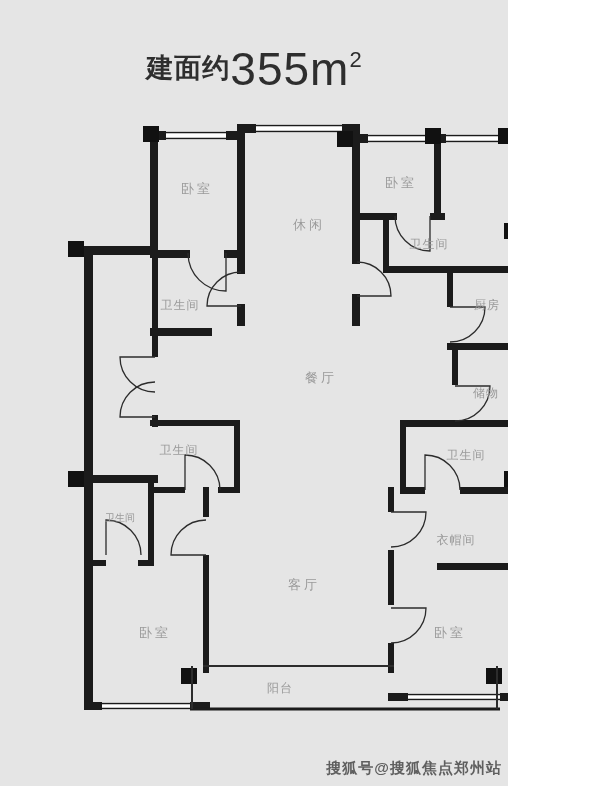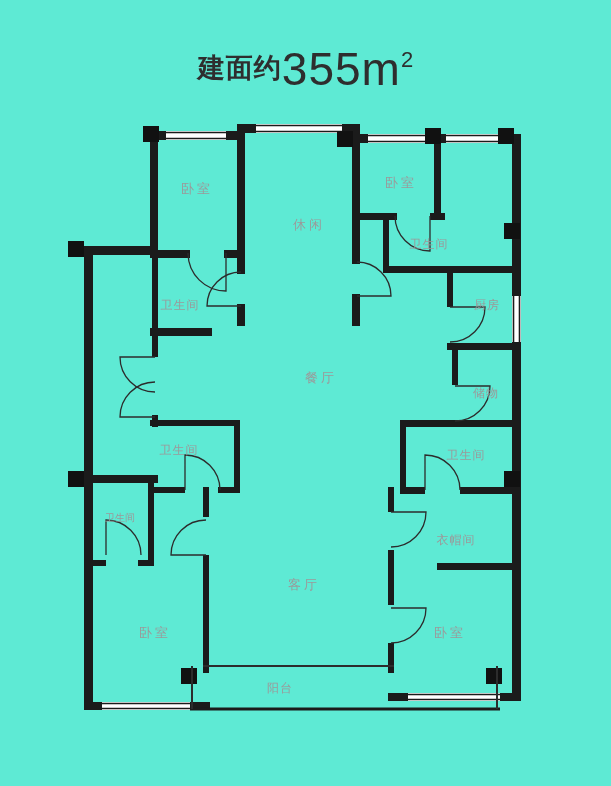--- a/index.html
+++ b/index.html
@@ -1,19 +1,19 @@
 <!DOCTYPE html>
 <html><head>
 <meta charset="utf-8">
 <style>
   html,body{margin:0;padding:0;background:#ffffff;}
   .page{
     position:relative;
-    width:611px;height:786px;
-    background:#5eead4;
+    width:508px;height:786px;
+    background:#e5e5e5;
     font-family:"Liberation Sans","DejaVu Sans",sans-serif;
     overflow:hidden;
   }
   .title{
     position:absolute;top:42px;left:0;width:100%;
     text-align:center;color:#2e2e2e;white-space:nowrap;
   }
   .t-prefix{font-size:27px;font-weight:700;vertical-align:8px;letter-spacing:1px;}
   .t-num{font-size:46px;font-weight:500;letter-spacing:1px;}
   .t-sup{font-size:22px;font-weight:500;vertical-align:18px;}
@@ -175,13 +175,14 @@
       <text class="room-label small" x="466" y="459" text-anchor="middle">卫生间</text>
       <text class="room-label tiny" x="120" y="521" text-anchor="middle">卫生间</text>
       <text class="room-label small" x="456" y="544" text-anchor="middle">衣帽间</text>
       <text class="room-label" x="304" y="589" text-anchor="middle">客厅</text>
       <text class="room-label" x="155" y="637" text-anchor="middle">卧室</text>
       <text class="room-label" x="450" y="637" text-anchor="middle">卧室</text>
       <text class="room-label small" x="280" y="692" text-anchor="middle">阳台</text>
     </g>
   </svg>
 
+  <div class="watermark">搜狐号@搜狐焦点郑州站</div>
 </div>
 
 </body></html>

